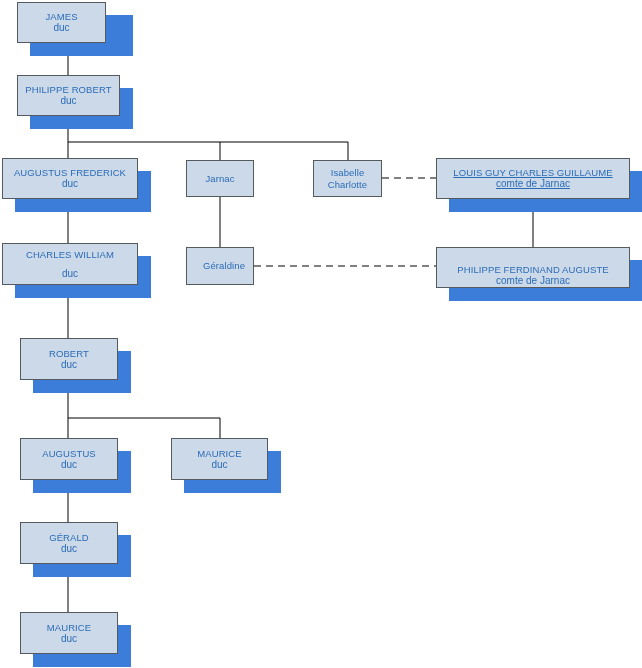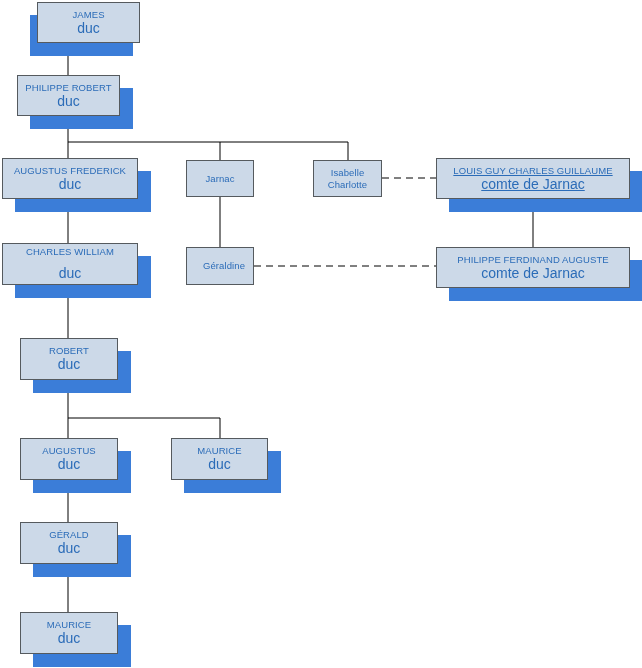--- a/index.html
+++ b/index.html
@@ -36,21 +36,21 @@
     text-align: center;
     line-height: 1.18;
     z-index: 3;
   }
   .node .nm {
     font-size: 9.5px;
     letter-spacing: 0.1px;
     white-space: nowrap;
   }
   .node .ti {
-    font-size: 14px;
+    font-size: 10px;
     white-space: nowrap;
   }
   .node.two-line-name .nm {
     white-space: normal;
   }
   .shadow {
     position: absolute;
     background: #3b7dd8;
     z-index: 1;
   }
@@ -88,21 +88,21 @@
       <div class="shadow" style="left: 449px; top: 171px; width: 194px; height: 41px;"></div>
       <div class="shadow" style="left: 15px; top: 256px; width: 136px; height: 42px;"></div>
       <div class="shadow" style="left: 449px; top: 260px; width: 194px; height: 41px;"></div>
       <div class="shadow" style="left: 33px; top: 351px; width: 98px; height: 42px;"></div>
       <div class="shadow" style="left: 33px; top: 451px; width: 98px; height: 42px;"></div>
       <div class="shadow" style="left: 184px; top: 451px; width: 97px; height: 42px;"></div>
       <div class="shadow" style="left: 33px; top: 535px; width: 98px; height: 42px;"></div>
       <div class="shadow" style="left: 33px; top: 625px; width: 98px; height: 42px;"></div>
     </div>
   <div id="node-layer">
-      <div class="node" style="left: 17px; top: 2px; width: 103px; height: 41px; margin-left: 20px;">
+      <div class="node" style="left: 17px; top: 2px; width: 89px; height: 41px;">
         <div class="nm">JAMES</div>
         <div class="ti">duc</div>
       </div>
       <div class="node" style="left: 17px; top: 75px; width: 103px; height: 41px;">
         <div class="nm">PHILIPPE ROBERT</div>
         <div class="ti">duc</div>
       </div>
       <div class="node" style="left: 2px; top: 158px; width: 136px; height: 41px;">
         <div class="nm">AUGUSTUS FREDERICK</div>
         <div class="ti">duc</div>
@@ -117,21 +117,21 @@
         <div class="nm">LOUIS GUY CHARLES GUILLAUME</div>
         <div class="ti">comte de Jarnac</div>
       </div>
       <div class="node" style="left: 2px; top: 243px; width: 136px; height: 42px; gap: 8px;">
         <div class="nm">CHARLES WILLIAM</div>
         <div class="ti">duc</div>
       </div>
       <div class="node" style="left: 186px; top: 247px; width: 68px; height: 38px; padding-left: 8px;">
         <div class="nm">Géraldine</div>
       </div>
-      <div class="node" style="left: 436px; top: 247px; width: 194px; height: 41px;">
+      <div class="node" style="left: 436px; top: 247px; width: 194px; height: 41px; justify-content: flex-end;">
         <div class="nm">PHILIPPE FERDINAND AUGUSTE</div>
         <div class="ti">comte de Jarnac</div>
       </div>
       <div class="node" style="left: 20px; top: 338px; width: 98px; height: 42px;">
         <div class="nm">ROBERT</div>
         <div class="ti">duc</div>
       </div>
       <div class="node" style="left: 20px; top: 438px; width: 98px; height: 42px;">
         <div class="nm">AUGUSTUS</div>
         <div class="ti">duc</div>

